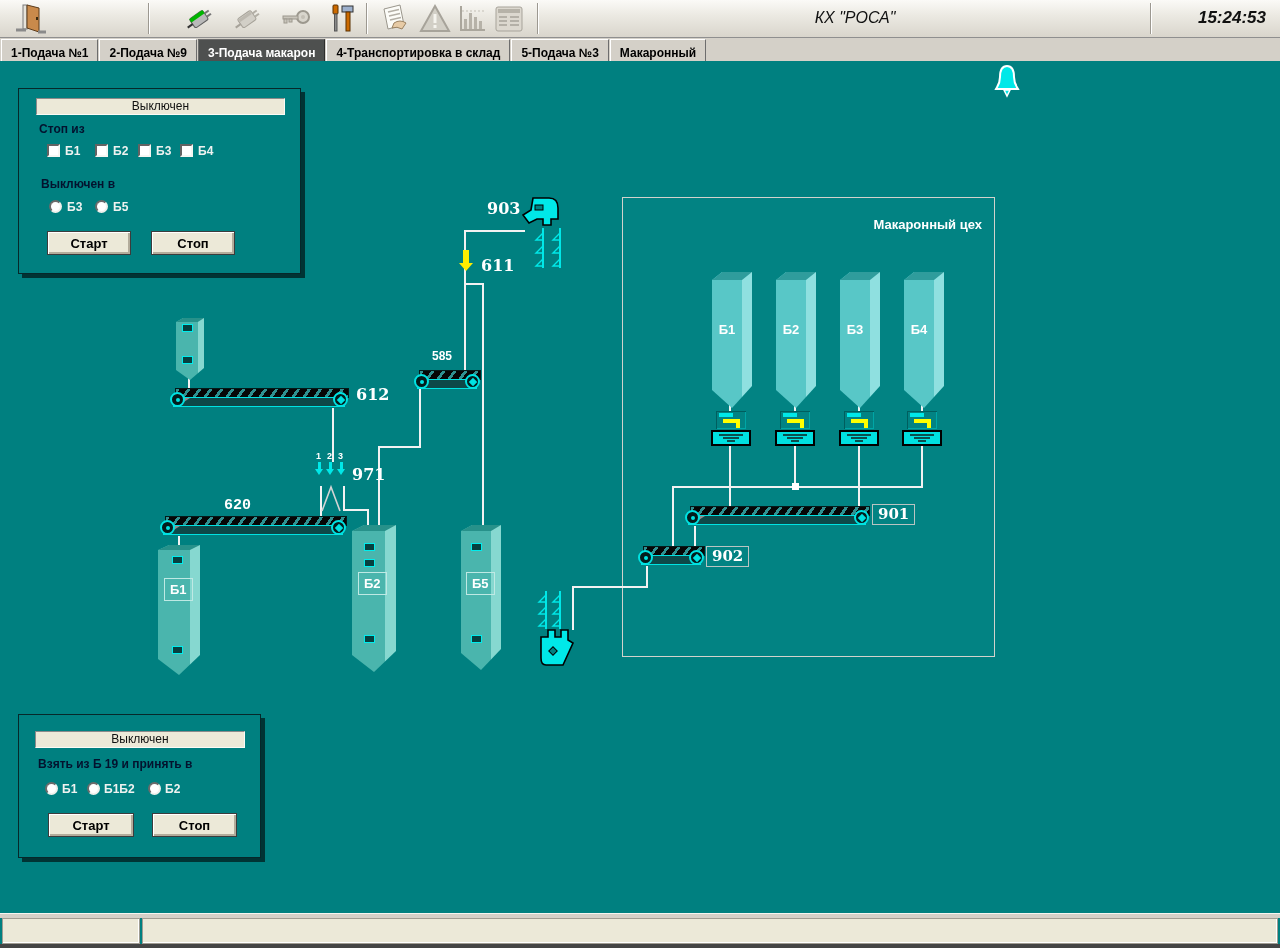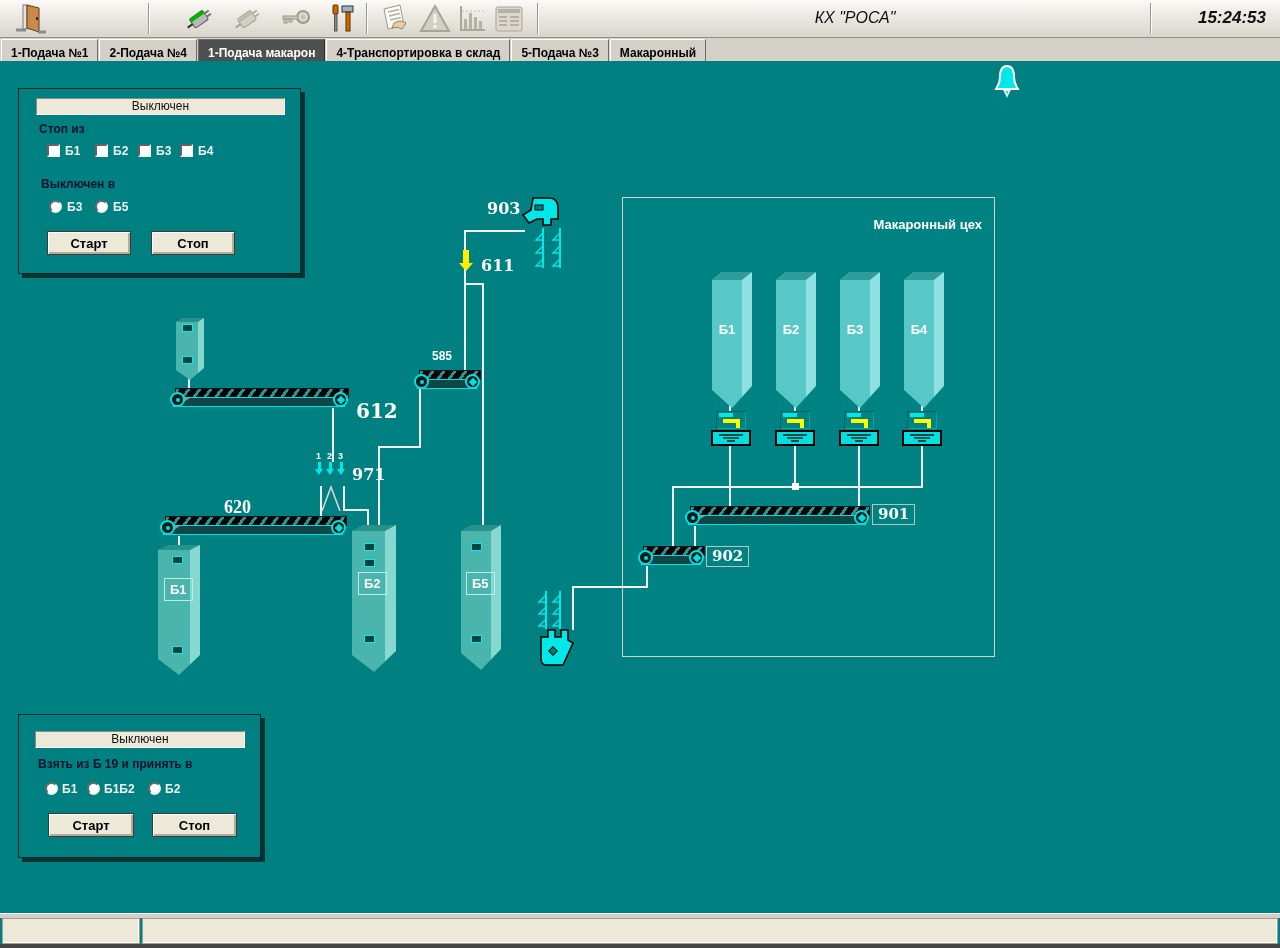--- a/index.html
+++ b/index.html
@@ -181,22 +181,22 @@
     </svg>
   </div>
   <div class="tb-sep" style="left:537px"></div>
   <div class="tb-title">КХ "РОСА"</div>
   <div class="tb-sep" style="left:1150px"></div>
   <div class="tb-clock">15:24:53</div>
 </div>
 
 <div class="tabbar">
   <div class="tab">1-Подача №1</div>
-  <div class="tab">2-Подача №4</div>
-  <div class="tab active">1-Подача макарон</div>
+  <div class="tab">2-Подача №9</div>
+  <div class="tab active">3-Подача макарон</div>
   <div class="tab">4-Транспортировка в склад</div>
   <div class="tab">5-Подача №3</div>
   <div class="tab">Макаронный</div>
 </div>
 
 <div class="workspace"></div>
 
 <div class="workshop">
   <div class="workshop-title">Макаронный цех</div>
 </div>
@@ -318,34 +318,34 @@
   <div class="hatch"></div>
     <div class="bed"></div>
     <div class="wedge"></div>
   <div class="roller left">
       <div class="dot"></div>
     </div>
     <div class="roller right">
       <div class="dia"></div>
     </div>
 </div>
-<div class="num-label" style="left:356px;top:399px;font-size:20px">612</div>
+<div class="num-label" style="left:356px;top:385px;font-size:16px">612</div>
 
 <div class="conveyor" style="left:163px;top:516px;width:180px">
   <div class="hatch"></div>
     <div class="bed"></div>
     <div class="wedge"></div>
   <div class="roller left">
       <div class="dot"></div>
     </div>
     <div class="roller right">
       <div class="dia"></div>
     </div>
 </div>
-<div class="num-label" style="left:224px;top:497px;font-size:18px;font-family:Liberation Serif, serif">620</div>
+<div class="num-label" style="left:224px;top:497px;font-size:15px;font-family:Liberation Mono, monospace">620</div>
 
 <div class="conveyor" style="left:417px;top:370px;width:60px">
   <div class="hatch"></div>
     <div class="bed"></div>
   <div class="roller left">
       <div class="dot"></div>
     </div>
     <div class="roller right">
       <div class="dia"></div>
     </div>

